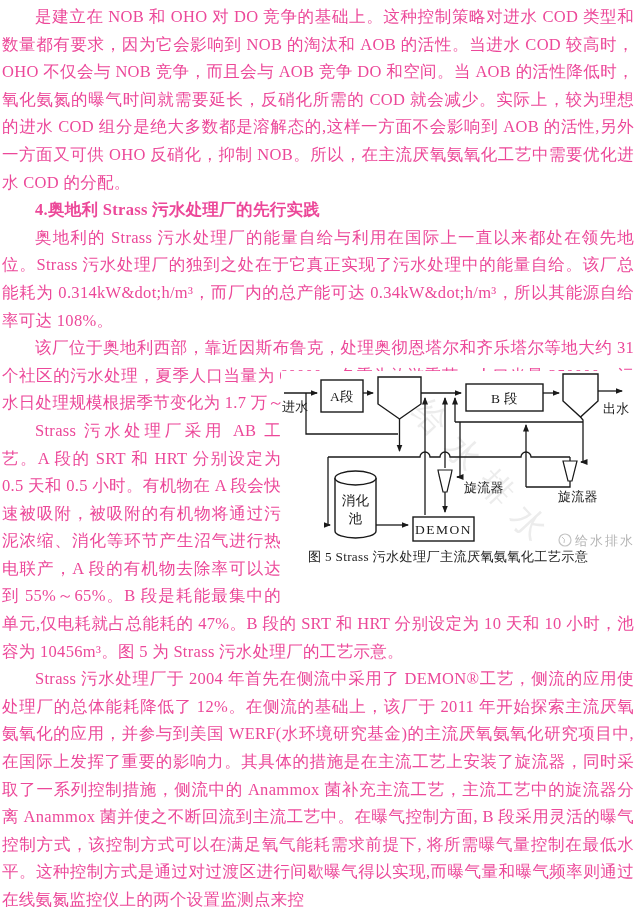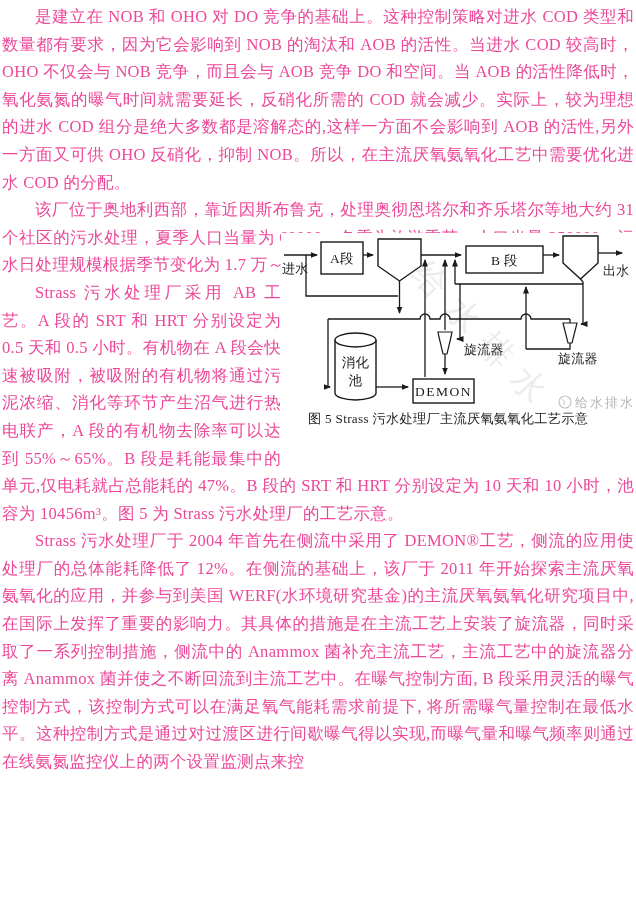--- a/index.html
+++ b/index.html
@@ -56,21 +56,23 @@
     fill:#b3b3b3;
   }
 </style>
 </head>
 <body>
 
 <div class="page">
 
   <p>是建立在 NOB 和 OHO 对 DO 竞争的基础上。这种控制策略对进水 COD 类型和数量都有要求，因为它会影响到 NOB 的淘汰和 AOB 的活性。当进水 COD 较高时，OHO 不仅会与 NOB 竞争，而且会与 AOB 竞争 DO 和空间。当 AOB 的活性降低时，氧化氨氮的曝气时间就需要延长，反硝化所需的 COD 就会减少。实际上，较为理想的进水 COD 组分是绝大多数都是溶解态的,这样一方面不会影响到 AOB 的活性,另外一方面又可供 OHO 反硝化，抑制 NOB。所以，在主流厌氧氨氧化工艺中需要优化进水 COD 的分配。</p>
 
+  <h3>4.奥地利 Strass 污水处理厂的先行实践</h3>
 
+  <p>奥地利的 Strass 污水处理厂的能量自给与利用在国际上一直以来都处在领先地位。Strass 污水处理厂的独到之处在于它真正实现了污水处理中的能量自给。该厂总能耗为 0.314kW&amp;dot;h/m³，而厂内的总产能可达 0.34kW&amp;dot;h/m³，所以其能源自给率可达 108%。</p>
 
   <p>该厂位于奥地利西部，靠近因斯布鲁克，处理奥彻恩塔尔和齐乐塔尔等地大约 31 个社区的污水处理，夏季人口当量为 60000，冬季为旅游季节，人口当量 250000。污水日处理规模根据季节变化为 1.7 万～3.8 万 m³,平均日处理量为 2.65 万 m³。</p>
 
   <div class="fig-wrap">
     <figure class="figure">
       <svg width="353" height="226" viewBox="0 0 353 226" xmlns="http://www.w3.org/2000/svg">
         <defs>
           <marker id="ah" markerWidth="9" markerHeight="8" refX="6.5" refY="3" orient="auto" markerUnits="userSpaceOnUse">
             <path d="M0,0 L7.5,3 L0,6 Z" fill="#1a1a1a"></path>
           </marker>

